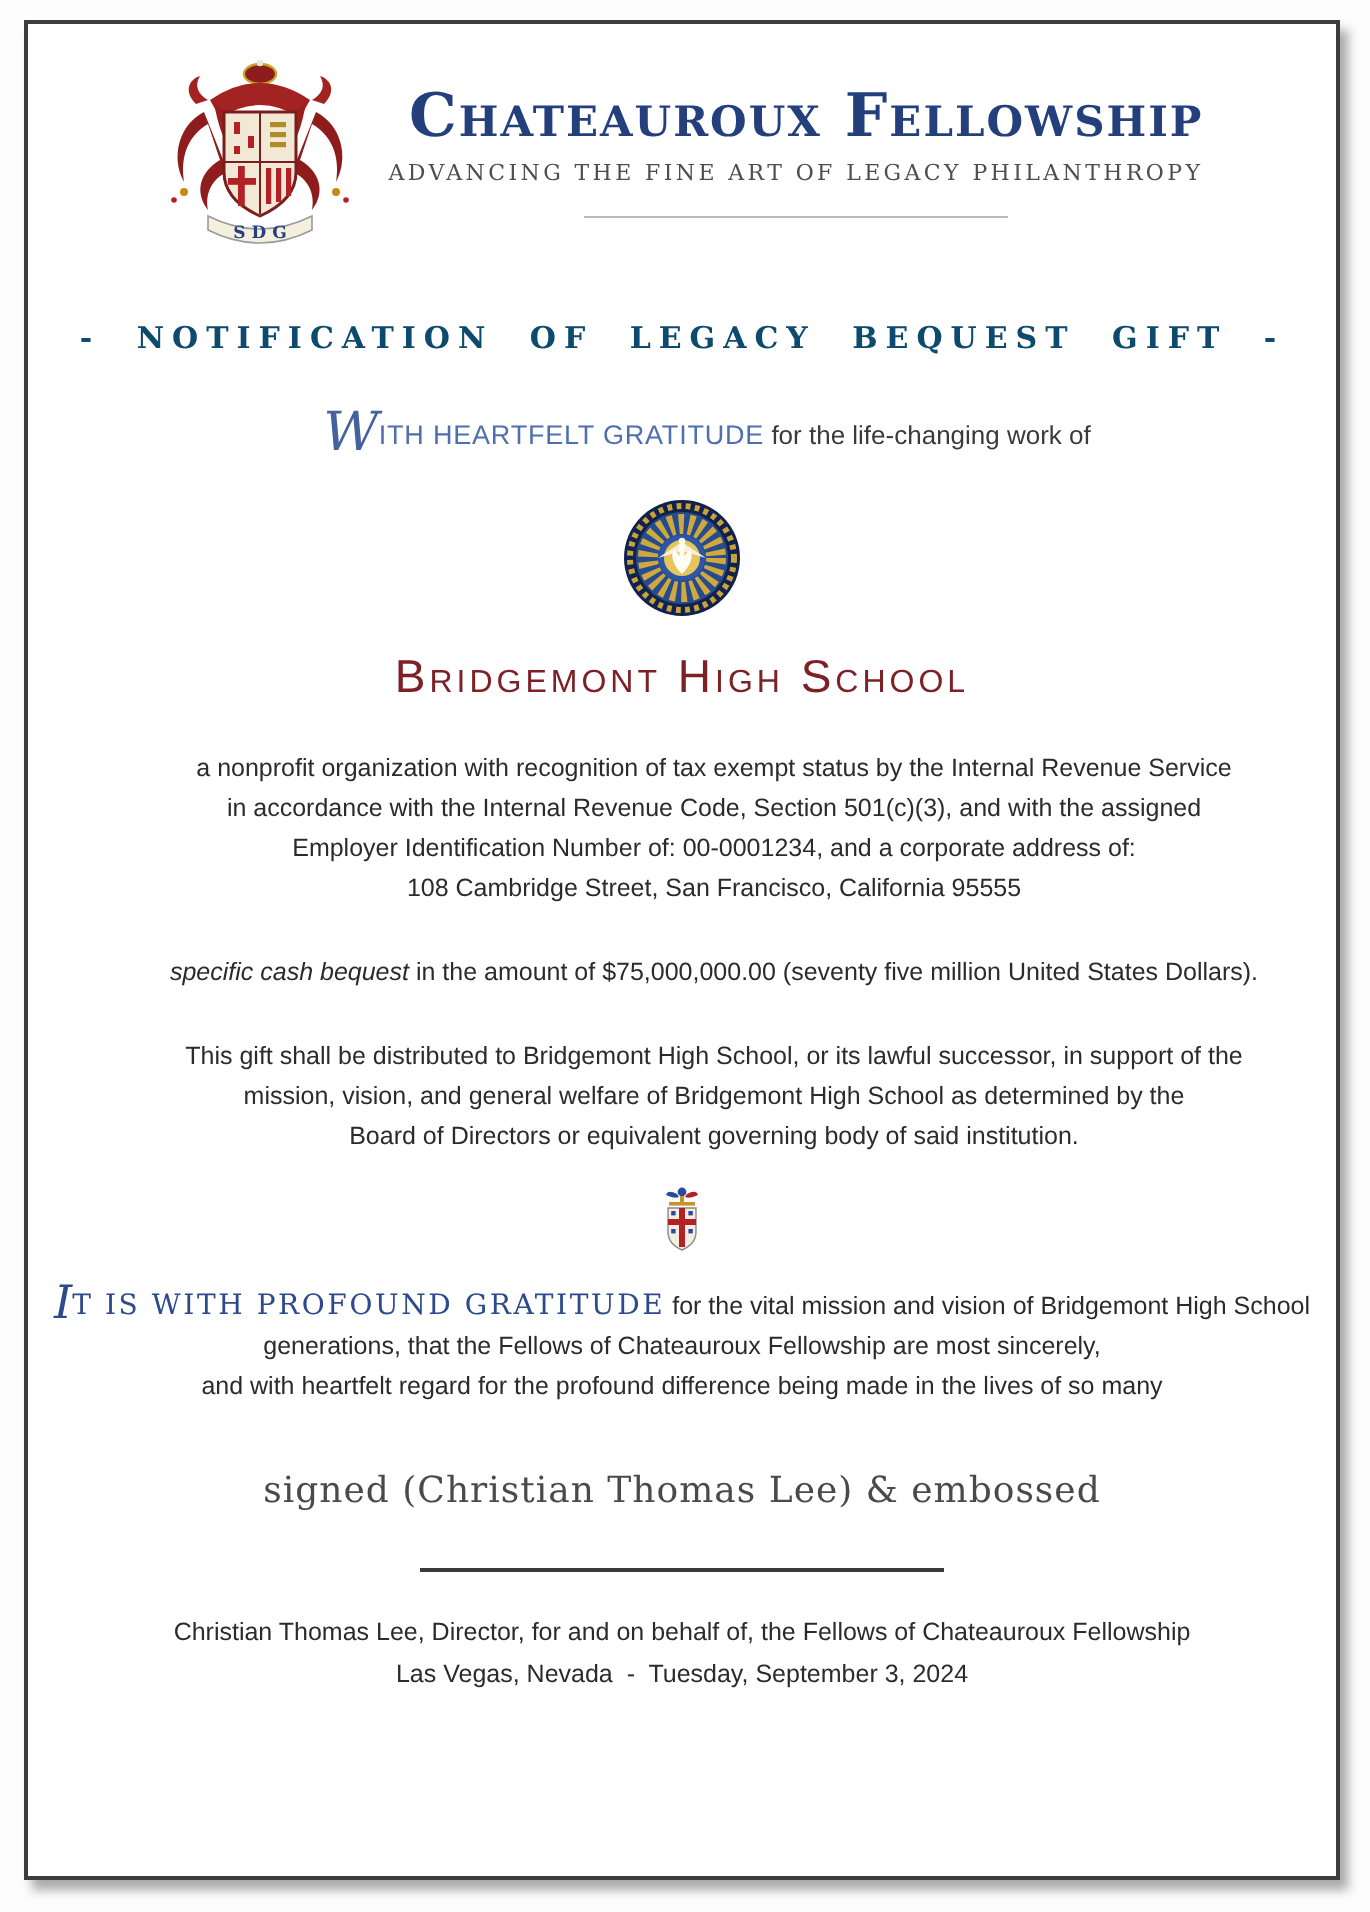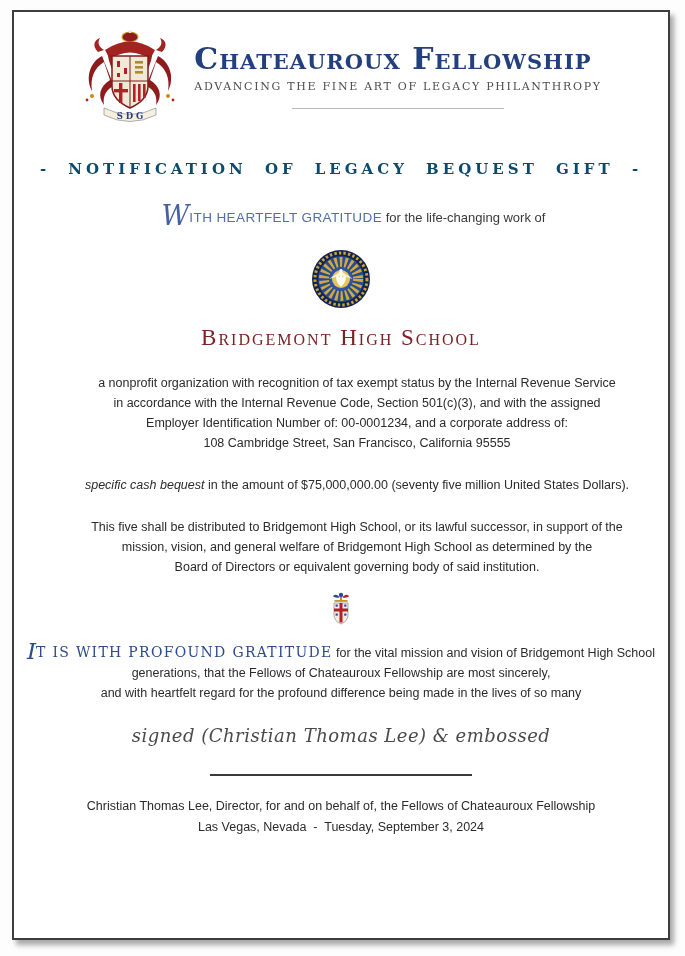--- a/index.html
+++ b/index.html
@@ -8,21 +8,21 @@
     font-family:"Liberation Sans", sans-serif;
   }
   .sheet {
     position:absolute; left:12px; top:10px; width:658px; height:930px;
     box-sizing:border-box; background:#ffffff; border:2px solid #3d3d3d;
     box-shadow:4px 5px 5px rgba(100,100,100,.55);
     text-align:center; overflow:hidden;
   }
   
   .header { margin-top:16px; display:flex; justify-content:center; align-items:center; gap:14px; }
-  .header-text { text-align:left; }
+  .header-text { text-align:right; }
   .wordmark {
     font-family:"DejaVu Serif", serif; font-variant:small-caps; font-weight:700;
     font-size:30px; letter-spacing:1px; color:#24407c; line-height:1.05;
   }
   .tagline {
     margin-top:5px; font-family:"DejaVu Serif", serif; font-size:11px;
     letter-spacing:1.7px; color:#4e4e4e;
   }
   .header-divider { width:212px; border-top:1px solid #b9b9b9; margin:15px auto 0; }
   
@@ -33,41 +33,41 @@
   
   .salutation { margin-top:32px; font-size:13px; color:#3a3a3a;padding-left:25px; }
   .sal-initial {
     font-family:"DejaVu Serif", serif; font-style:italic; font-size:27px;
     color:#44639e; line-height:0; vertical-align:-3px;
   }
   .sal-caps { color:#4f6fae; font-size:13.5px; letter-spacing:.4px; }
   
   .seal-wrap { margin-top:24px; line-height:0; }
   .school-name {
-    margin-top:16px; font-family:Liberation Serif, serif; font-variant:small-caps;
+    margin-top:16px; font-family:Liberation Sans, sans-serif; font-variant:small-caps;
     font-size:23px; letter-spacing:2px; color:#7c2125;
   }
   
   .para { margin-top:22px; font-size:12.5px; line-height:20px; color:#2b2b2b;padding-left:32px; }
   .para .em { font-style:italic; }
   .line { white-space:nowrap; }
   .mini-crest-wrap { margin-top:14px; line-height:0; }
   
   .closing { margin-top:16px; font-size:12.5px; line-height:20px; color:#2b2b2b; }
   .close-initial {
     font-family:"DejaVu Serif", serif; font-style:italic; font-size:23px;
     color:#2c4a8c; vertical-align:-2px;
   }
   .close-caps {
     font-family:"DejaVu Serif", serif; font-size:14px; letter-spacing:1.3px;
     color:#2c4a8c;
   }
   
   .signature {
-    margin-top:22px; font-family:"DejaVu Serif", serif; font-style:italic;
+    margin-top:32px; font-family:"DejaVu Serif", serif; 
     font-size:18px; letter-spacing:.5px; color:#4a4a4a;
   }
   .footer-divider { width:262px; border-top:2px solid #3a3a3a; margin:28px auto 0; }
   .footer { margin-top:20px; font-size:12.5px; line-height:21px; color:#2b2b2b; }
   .pre { white-space:pre-wrap; }
 </style>
 </head>
 <body>
 
 <div class="sheet">
@@ -138,21 +138,21 @@
     <div class="line">in accordance with the Internal Revenue Code, Section 501(c)(3), and with the assigned</div>
     <div class="line">Employer Identification Number of: 00-0001234, and a corporate address of:</div>
     <div class="line">108 Cambridge Street, San Francisco, California 95555</div>
   </div>
 
   <div class="para">
     <div class="line"><span class="em">specific cash bequest</span><span> in the amount of $75,000,000.00 (seventy five million United States Dollars).</span></div>
   </div>
 
   <div class="para">
-    <div class="line">This five shall be distributed to Bridgemont High School, or its lawful successor, in support of the</div>
+    <div class="line">This gift shall be distributed to Bridgemont High School, or its lawful successor, in support of the</div>
     <div class="line">mission, vision, and general welfare of Bridgemont High School as determined by the</div>
     <div class="line">Board of Directors or equivalent governing body of said institution.</div>
   </div>
 
   <div class="mini-crest-wrap">
     <svg width="22" height="34" viewBox="0 0 22 34" aria-hidden="true">
       <circle cx="11" cy="4" r="2.2" fill="#2b4a9e"></circle>
       <path d="M8.5,5 Q4,2.5 3,5.5 Q7,7.5 9.5,6.5 Z" fill="#2b4a9e"></path>
       <path d="M13.5,5 Q18,2.5 19,5.5 Q15,7.5 12.5,6.5 Z" fill="#b32025"></path>
       <rect x="10" y="6" width="2" height="4.5" fill="#c9932a"></rect>

